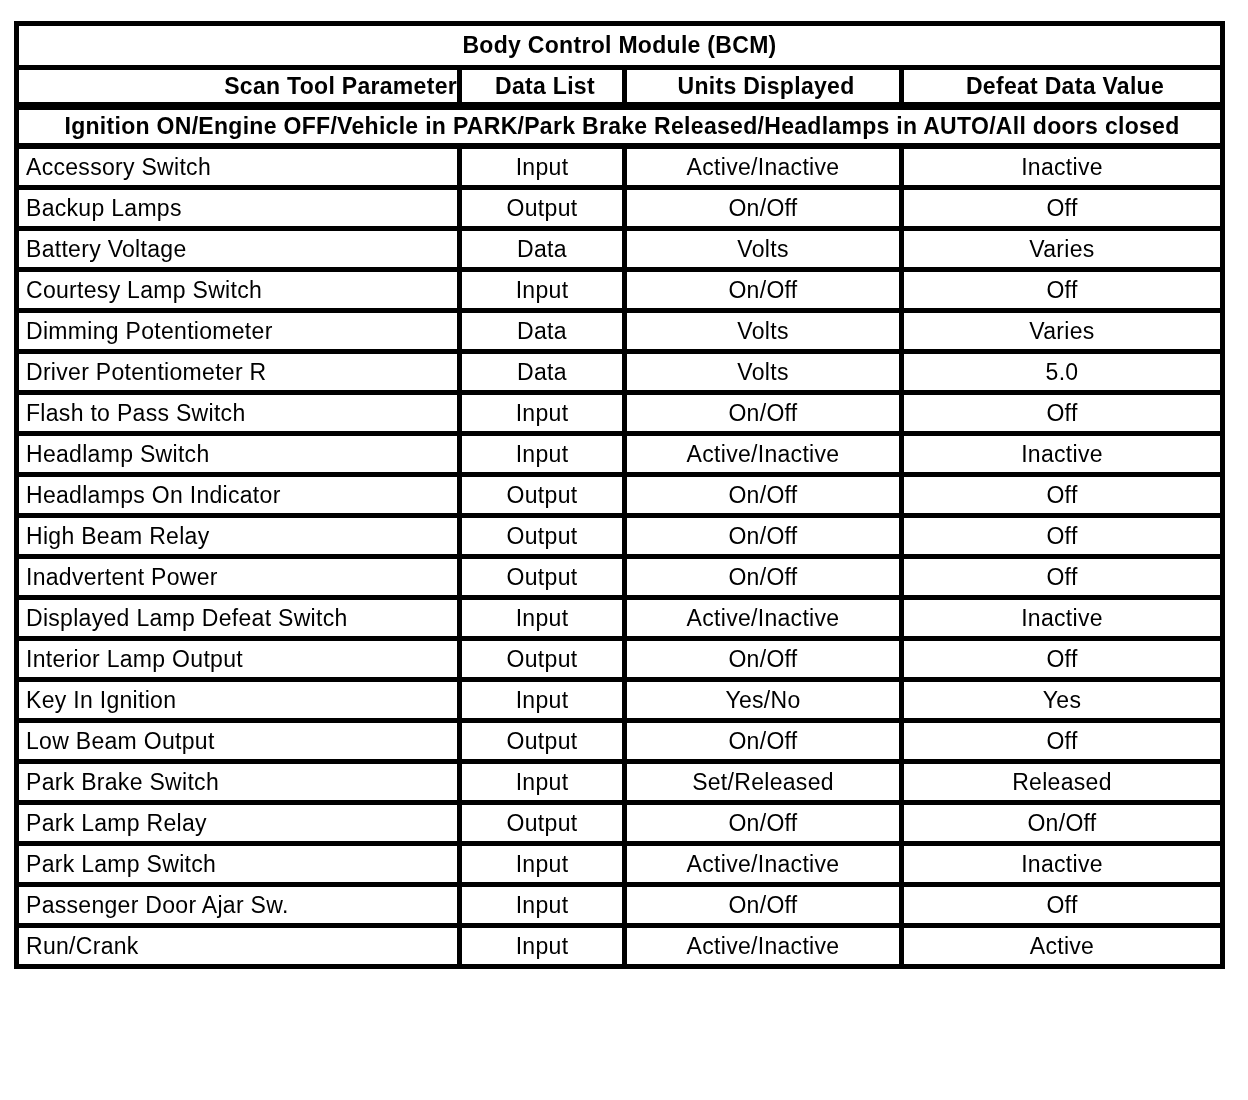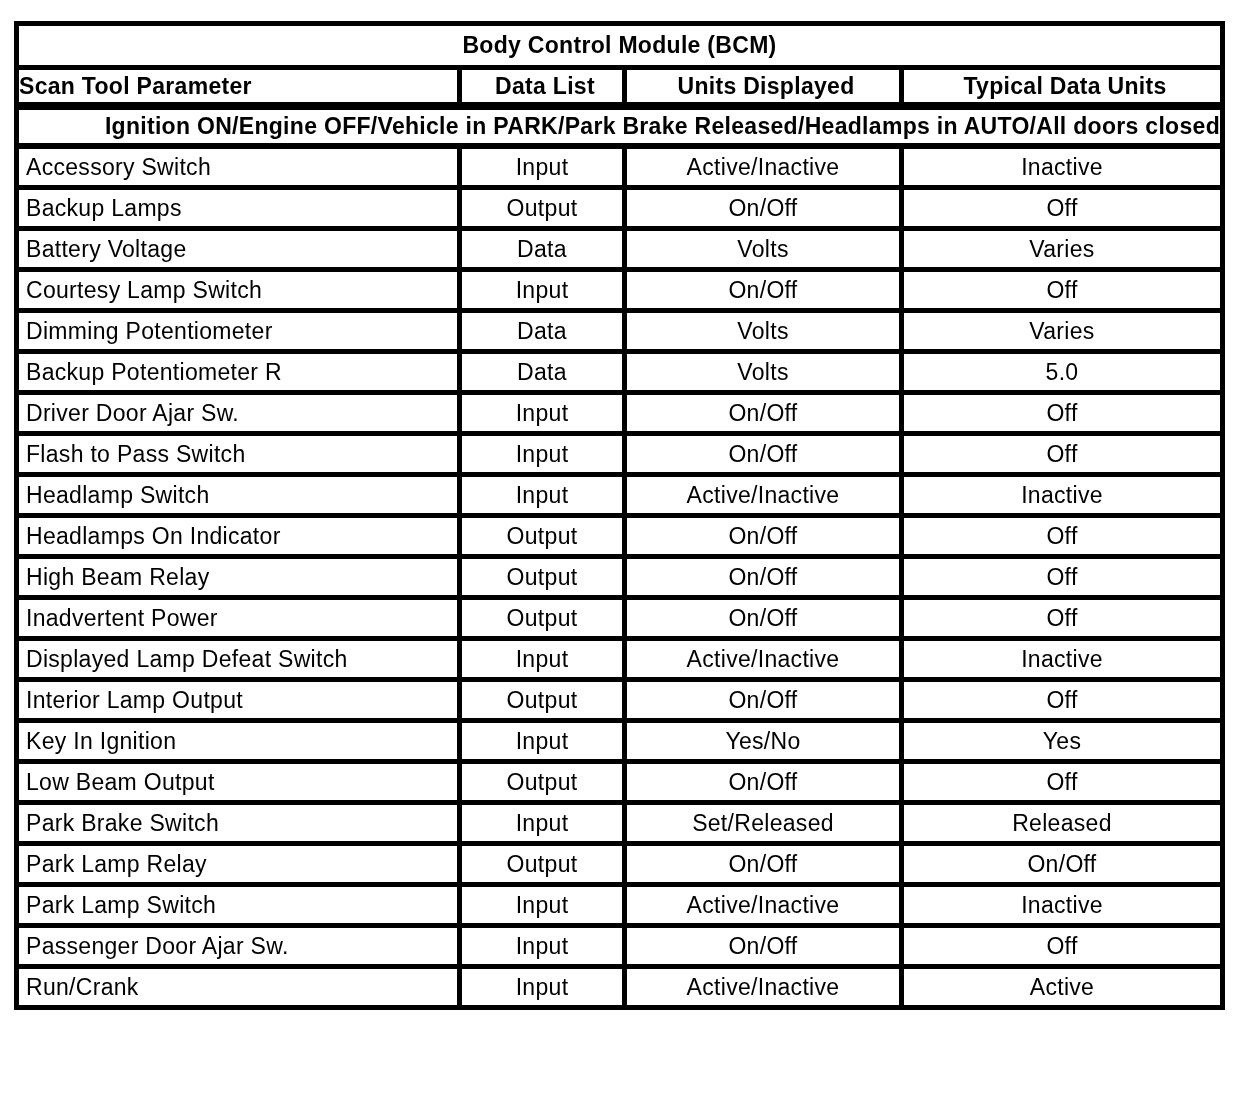--- a/index.html
+++ b/index.html
@@ -48,30 +48,30 @@
     text-align: center;
     font-weight: bold;
   }
   
   tr.header-row th {
     height: 32px;
     font-weight: bold;
     border-bottom-width: 8px;
   }
   tr.header-row th.first {
-    text-align: left;
+    text-align: right;
   }
   tr.header-row th.rest {
     text-align: center;
     padding-left: 6px;
   }
   
   tr.condition-row td {
     height: 33px;
-    text-align: right;
+    text-align: center;
     font-weight: bold;
     padding-left: 5px;
     border-bottom-width: 6px;
   }
   
   tbody.data-rows td {
     height: 36px;
   }
   tbody.data-rows td.col0 {
     text-align: left;
@@ -95,21 +95,21 @@
         <col class="c3">
     </colgroup>
     <tbody>
       <tr class="title-row">
         <td colspan="4">Body Control Module (BCM)</td>
       </tr>
       <tr class="header-row">
         <th class="first">Scan Tool Parameter</th>
         <th class="rest">Data List</th>
         <th class="rest">Units Displayed</th>
-        <th class="rest">Typical Data Units</th>
+        <th class="rest">Defeat Data Value</th>
       </tr>
       <tr class="condition-row">
         <td colspan="4">Ignition ON/Engine OFF/Vehicle in PARK/Park Brake Released/Headlamps in AUTO/All doors closed</td>
       </tr>
     </tbody>
     <tbody class="data-rows" id="data-rows">
         <tr>
           <td class="col0">Accessory Switch</td>
           <td class="col1">Input</td>
           <td class="col2">Active/Inactive</td>
@@ -133,30 +133,24 @@
           <td class="col2">On/Off</td>
           <td class="col3">Off</td>
         </tr>
         <tr>
           <td class="col0">Dimming Potentiometer</td>
           <td class="col1">Data</td>
           <td class="col2">Volts</td>
           <td class="col3">Varies</td>
         </tr>
         <tr>
-          <td class="col0">Backup Potentiometer R</td>
+          <td class="col0">Driver Potentiometer R</td>
           <td class="col1">Data</td>
           <td class="col2">Volts</td>
           <td class="col3">5.0</td>
-        </tr>
-        <tr>
-          <td class="col0">Driver Door Ajar Sw.</td>
-          <td class="col1">Input</td>
-          <td class="col2">On/Off</td>
-          <td class="col3">Off</td>
         </tr>
         <tr>
           <td class="col0">Flash to Pass Switch</td>
           <td class="col1">Input</td>
           <td class="col2">On/Off</td>
           <td class="col3">Off</td>
         </tr>
         <tr>
           <td class="col0">Headlamp Switch</td>
           <td class="col1">Input</td>

